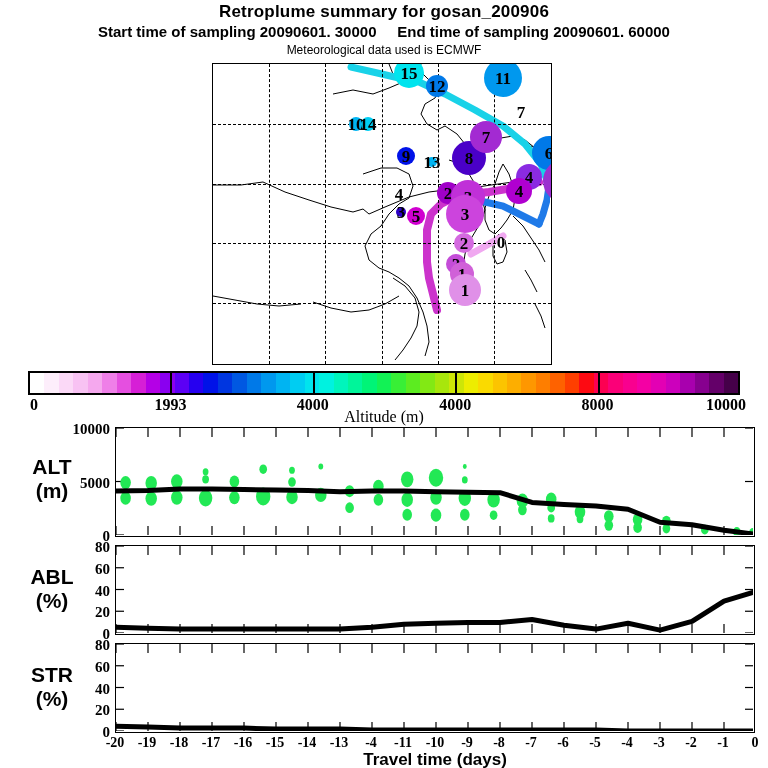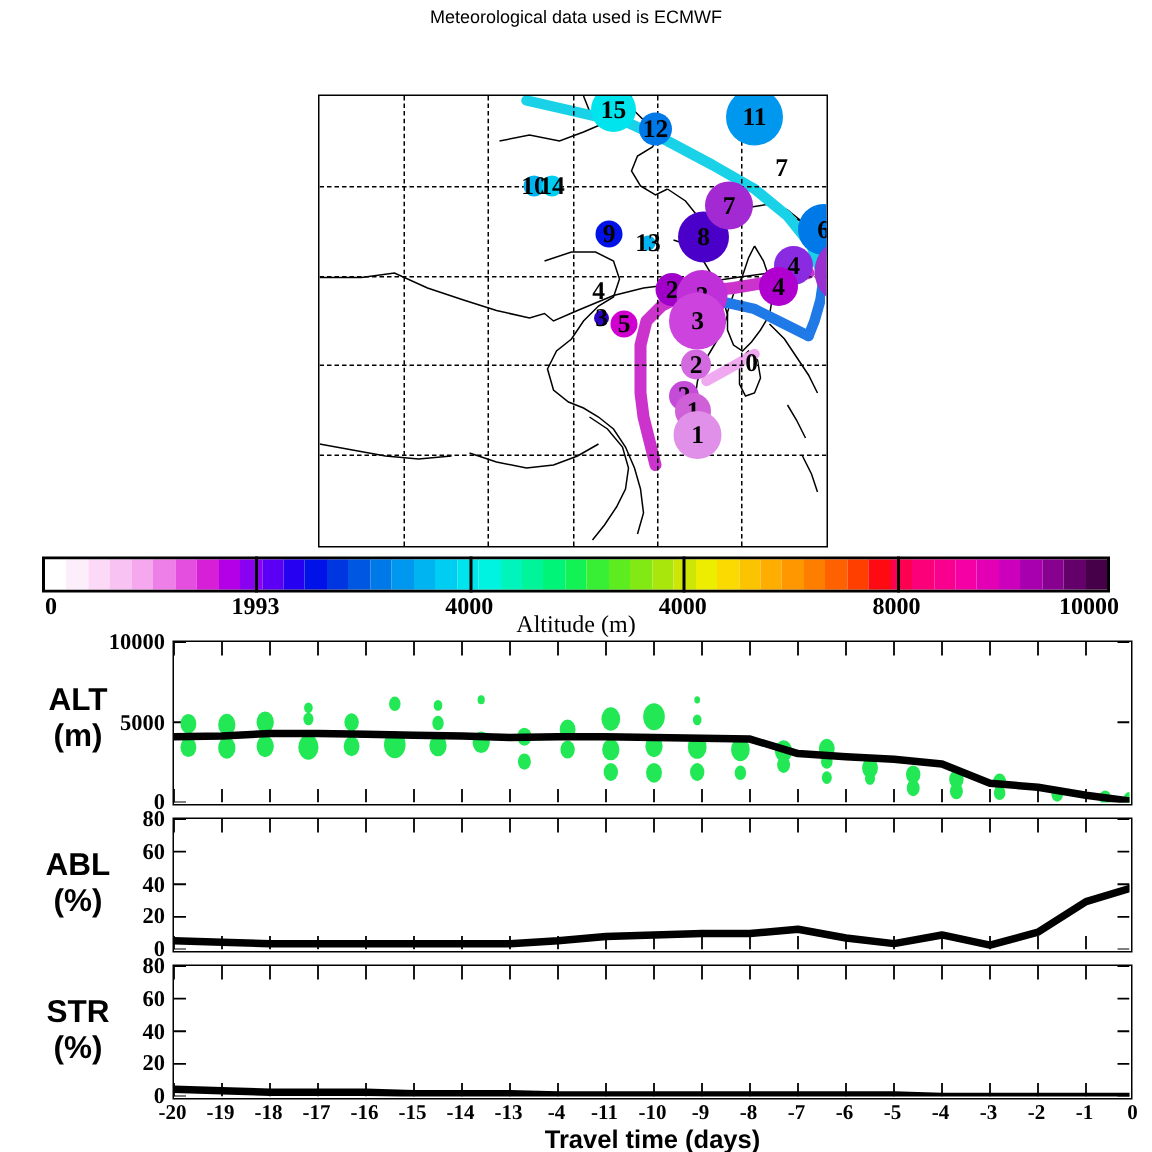--- a/index.html
+++ b/index.html
@@ -44,20 +44,22 @@
   .xtick{position:absolute;font-family:"Liberation Serif",serif;font-weight:bold;
          font-size:14px;transform:translateX(-50%);top:735px;}
   #xaxis-title{top:750px;left:115px;width:640px;text-align:center;
                font-size:17px;font-weight:bold;}
   .ylab-col{position:absolute;width:58px;left:52px;}
 </style>
 </head>
 <body>
 
 <div class="abs" id="title-block">
+  <div id="main-title">Retroplume summary for gosan_200906</div>
+  <div id="time-line">Start time of sampling 20090601. 30000     End time of sampling 20090601. 60000</div>
   <div id="met-line">Meteorological data used is ECMWF</div>
 </div>
 
 <div class="abs" id="map-panel">
   <svg id="coast-svg" width="337" height="299" viewBox="0 0 337 299">
     <g fill="none" stroke="#000" stroke-width="1">
 
       <path d="M0,121 L28,121 L50,118 L72,128 L96,136 L118,143 L140,148 L150,145 L156,150 L172,143 L196,133 L216,128 L240,125 L258,124 L278,121 L300,118 L330,119"></path>
       <path d="M176,0 L180,10 L190,17 L200,14 L206,6 L208,0"></path>
 

